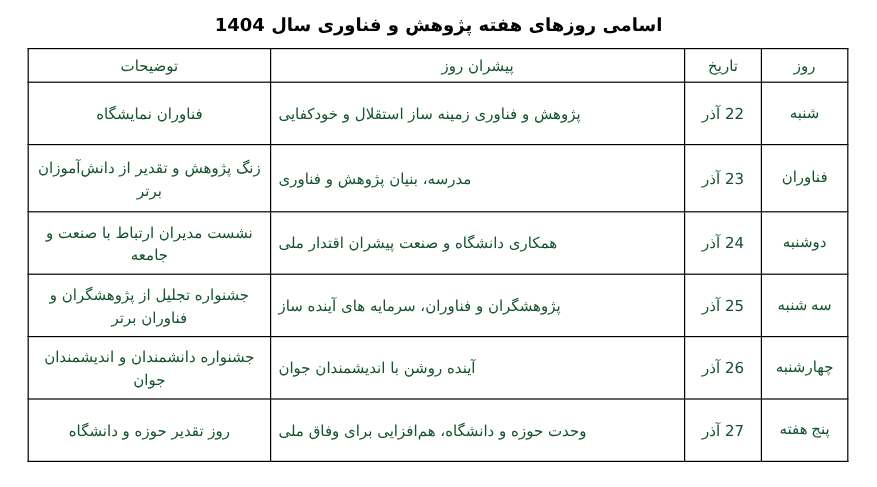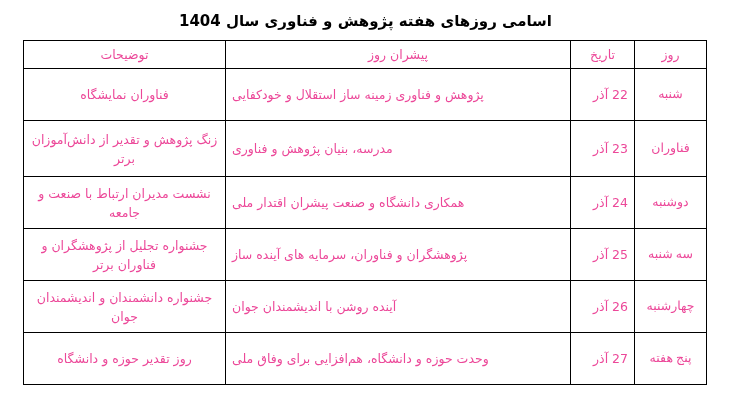--- a/index.html
+++ b/index.html
@@ -39,38 +39,38 @@
     border-collapse: collapse;
     table-layout: fixed;
     direction: rtl;
     margin: 0 auto;
   }
   table.schedule th,
   table.schedule td {
     border: 1px solid #000000;
     font-size: 12.5px;
     font-weight: normal;
-    color: #ec4899;
+    color: #14532d;
     vertical-align: middle;
     padding: 4px 6px;
     line-height: 1.55;
     box-sizing: border-box;
   }
   table.schedule thead th {
     height: 26px;
     text-align: center;
     font-size: 12.5px;
   }
   col.c-day    { width: 72px; }
   col.c-date   { width: 64px; }
   col.c-title  { width: 345px; }
   col.c-notes  { width: 202px; }
 
   td.day   { text-align: center; font-family: Liberation Serif, serif; }
-  td.date  { }
+  td.date  { text-align: center; }
   td.title { text-align: left; }
   td.notes { text-align: center; }
 
   tbody tr { height: 52px; }
   tbody tr.tall { height: 56px; }
 </style>
 </head>
 <body>
 
 <div class="page">

